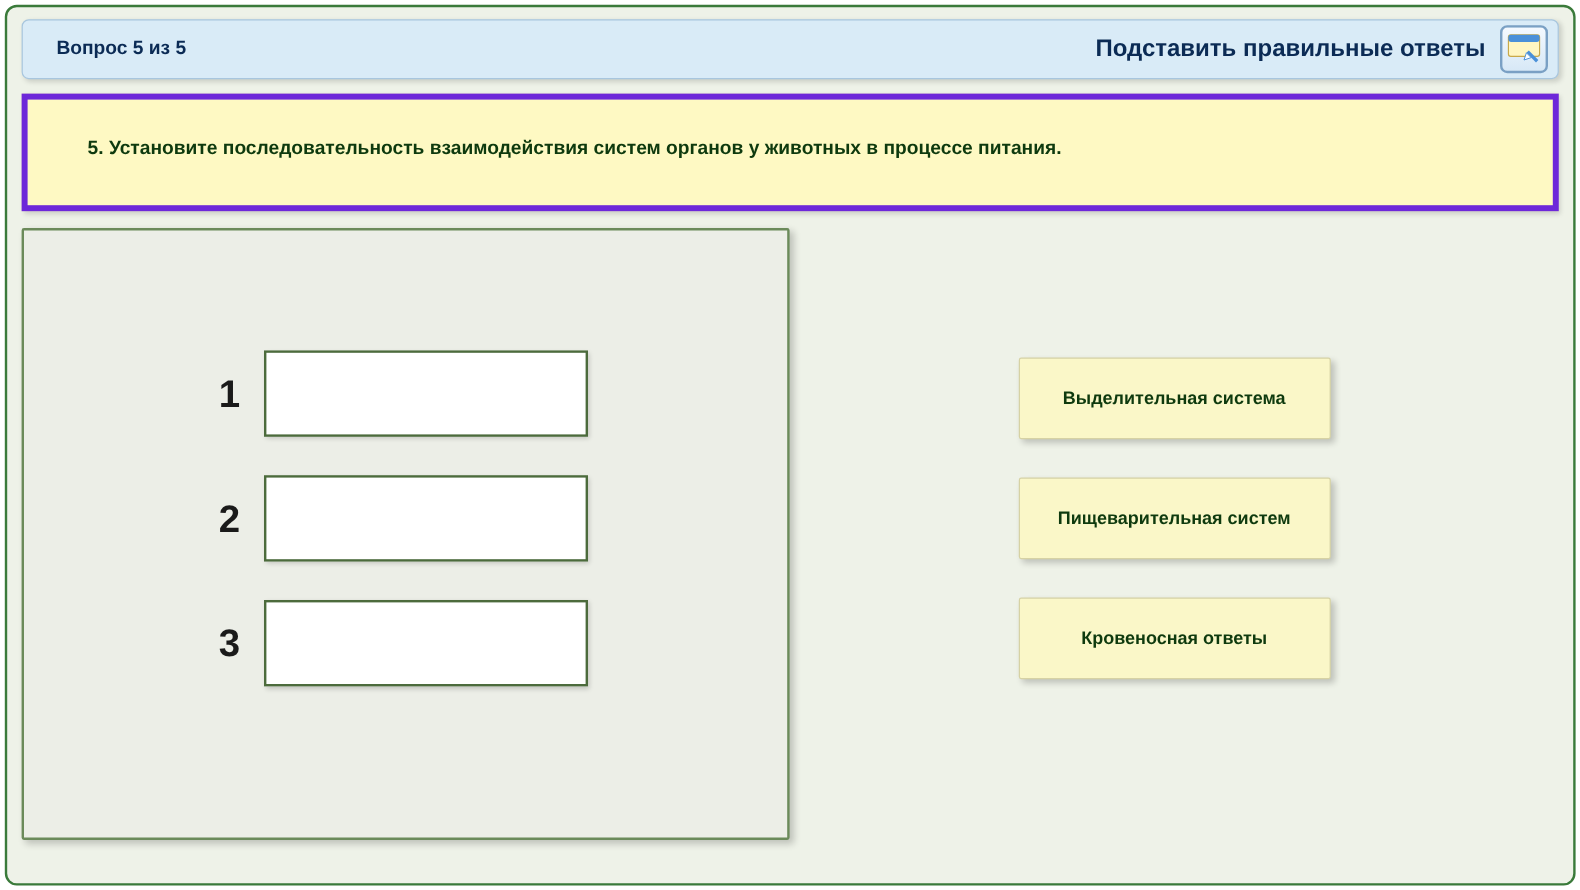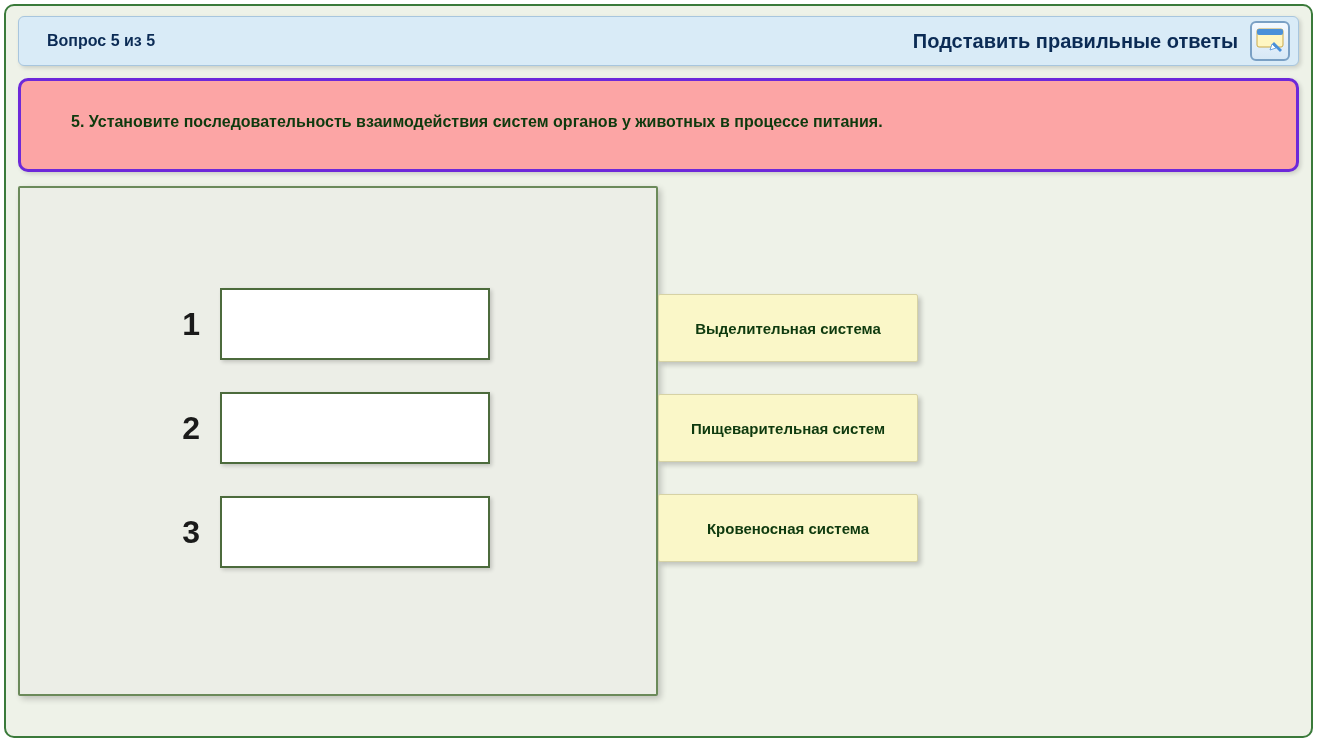--- a/index.html
+++ b/index.html
@@ -56,23 +56,23 @@
     background: linear-gradient(#f4f9ff, #d7e8f6);
     display: flex;
     align-items: center;
     justify-content: center;
     cursor: pointer;
   }
   .hint-button svg { display:block; }
 
   .question-panel {
     margin-top: 12px;
-    background: #fca5a5;
-    border: 3px solid #6d28d9;
-    border-radius: 10px;
+    background: #fef9c3;
+    border: 5px solid #6d28d9;
+    border-radius: 0;
     padding: 30px 50px 36px 50px;
     box-shadow: 2px 2px 4px rgba(0,0,0,0.15);
   }
   .question-text {
     color: #0e3a0e;
     font-size: 16px;
     font-weight: bold;
     line-height: 1.4;
   }
 
@@ -112,20 +112,21 @@
     background: #ffffff;
     border: 2px solid #4c6b3c;
     box-shadow: 2px 2px 4px rgba(0,0,0,0.18);
   }
 
   .options-panel {
     flex: 1;
     padding-top: 108px;
     display: flex;
     flex-direction: column;
+    align-items: center;
     gap: 32px;
   }
   .option-chip {
     width: 260px;
     height: 68px;
     background: #faf7c8;
     border: 1px solid #d6d2a4;
     border-radius: 2px;
     display: flex;
     align-items: center;
@@ -181,19 +182,19 @@
     </div>
 
     <div class="options-panel">
       <div class="option-chip">
         <span>Выделительная система</span>
       </div>
       <div class="option-chip">
         <span>Пищеварительная систем</span>
       </div>
       <div class="option-chip">
-        <span>Кровеносная система</span>
+        <span>Кровеносная ответы</span>
       </div>
     </div>
 
   </div>
 
 </div>
 
 </body></html>

